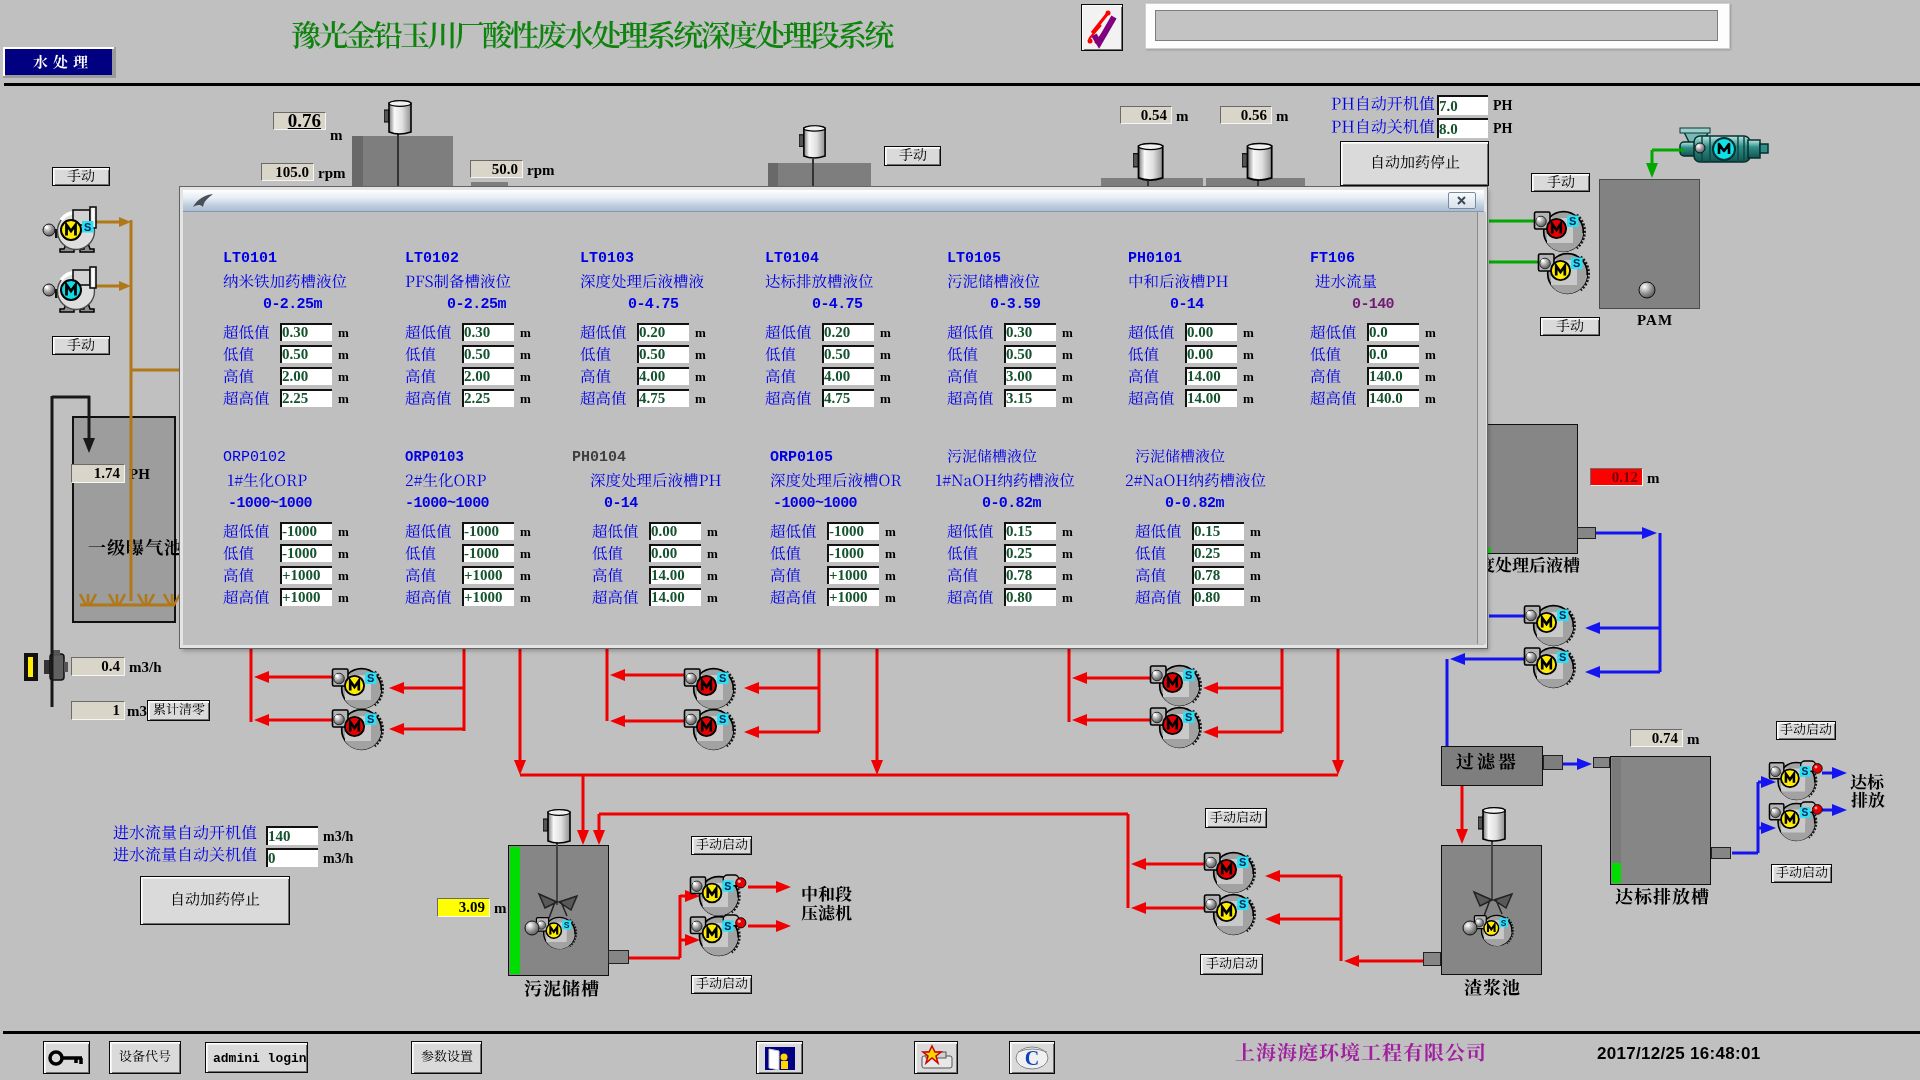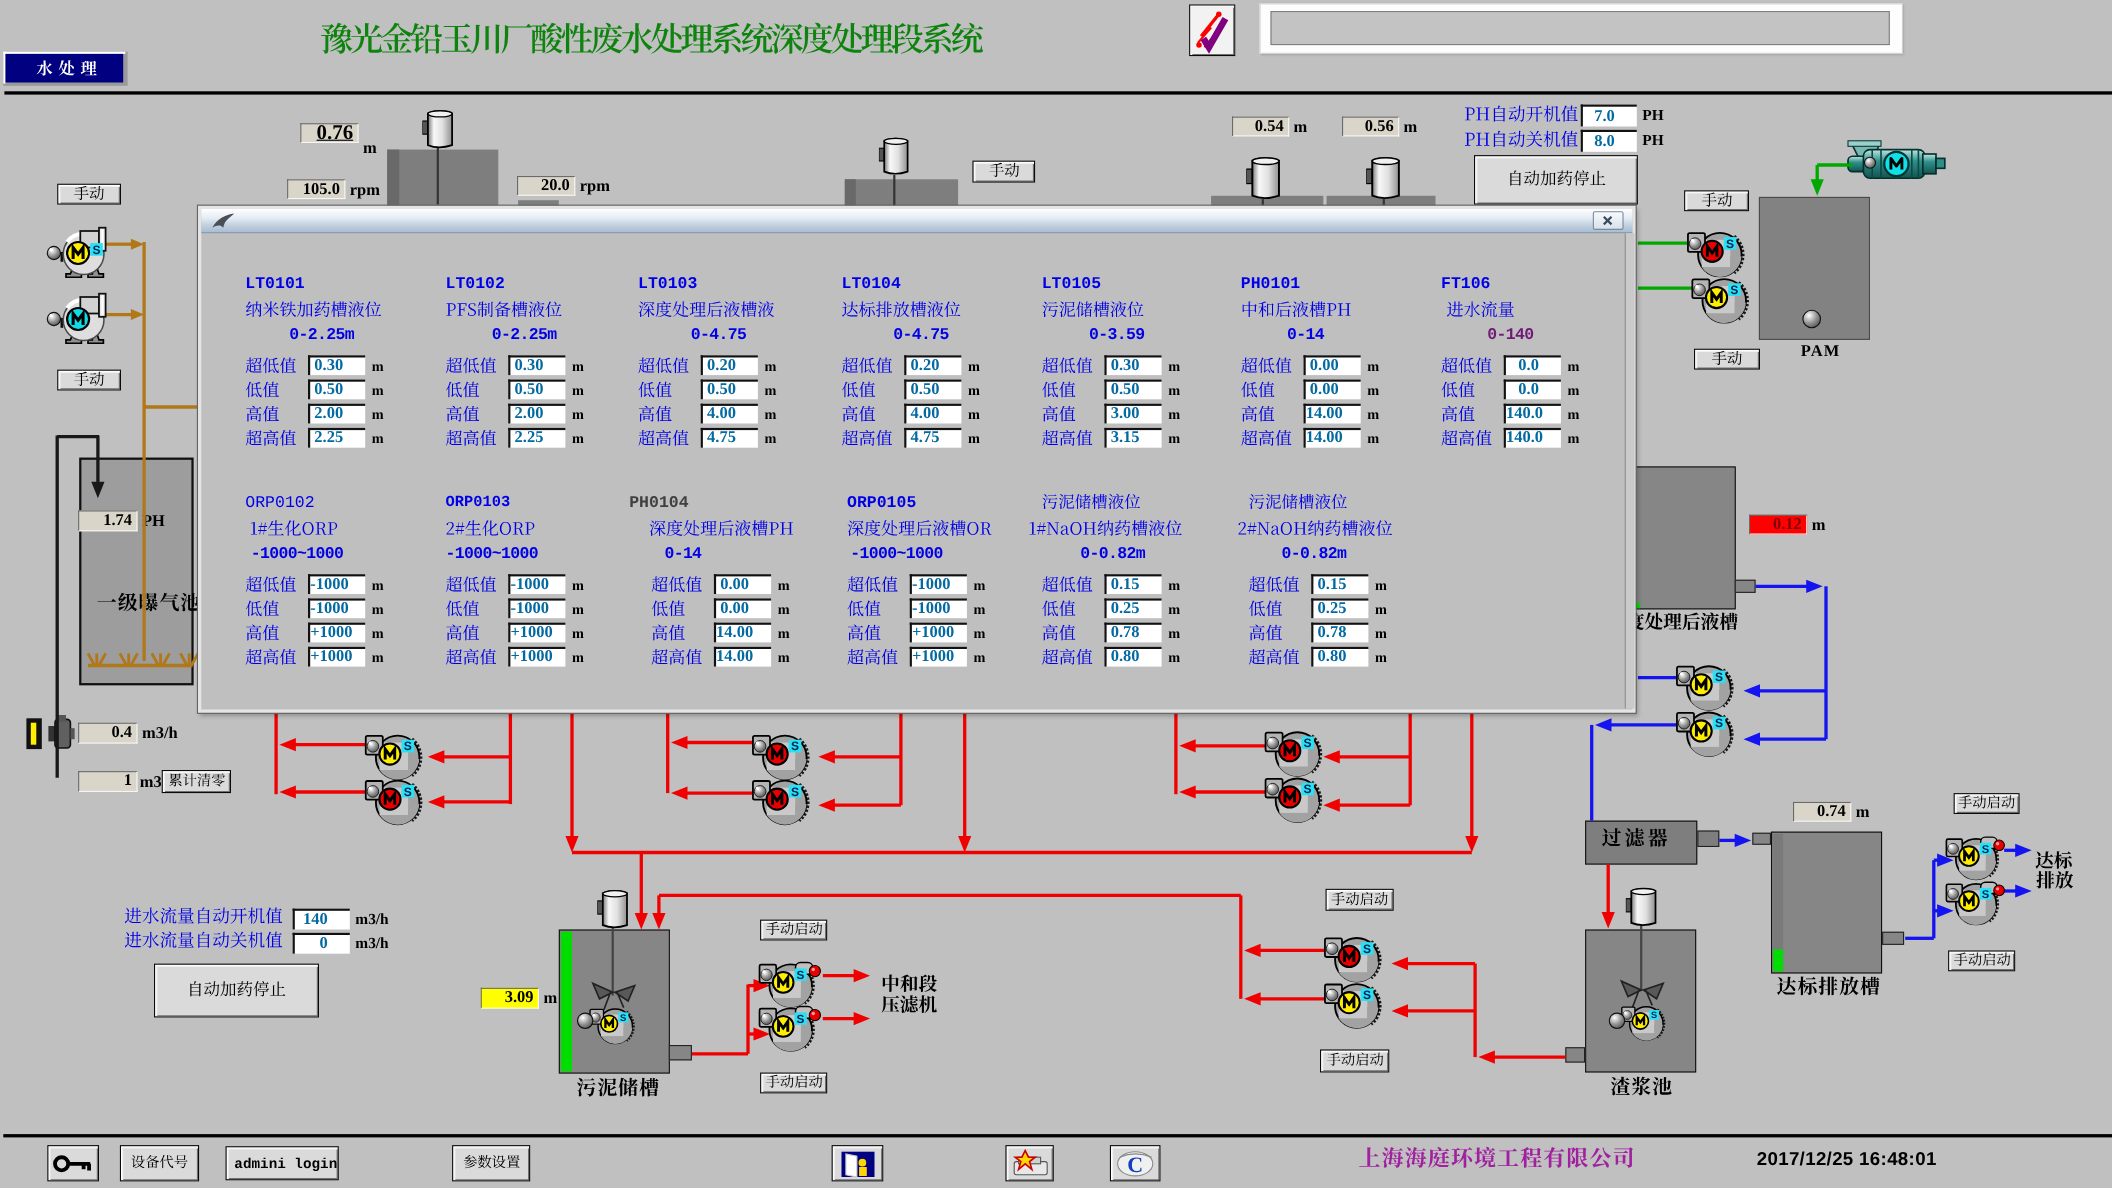--- a/index.html
+++ b/index.html
@@ -1,18 +1,18 @@
 <!DOCTYPE html>
 <html><head><meta charset="utf-8"><style>
 *{margin:0;padding:0;box-sizing:border-box}
 html,body{width:1920px;height:1080px;overflow:hidden}
 body{background:#c0c0c0;font-family:"Liberation Sans",sans-serif;position:relative}
 .abs{position:absolute}
 .vbox{position:absolute;background:#d9d5c9;border-top:1px solid #6a6a6a;border-left:1px solid #6a6a6a;border-right:1px solid #f5f5f5;border-bottom:1px solid #f5f5f5;color:#000;font-weight:bold;font-size:16px;text-align:right;padding-right:4px;font-family:"Liberation Serif",serif;line-height:17px}
-.wval{position:absolute;background:#fff;border-top:2px solid #111;border-left:2px solid #111;color:#0369a1;font-weight:bold;font-size:15px;text-align:right;padding-right:20px;line-height:15px;font-family:"Liberation Serif",serif}
+.wval{position:absolute;background:#fff;border-top:2px solid #111;border-left:2px solid #111;color:#14532d;font-weight:bold;font-size:15px;text-align:left;padding-right:20px;line-height:15px;font-family:"Liberation Serif",serif}
 .unit{position:absolute;color:#000;font-weight:bold;font-size:15px;font-family:"Liberation Serif",serif}
 .btn{position:absolute;background:#dadada;border:1px solid #0a0a0a;box-shadow:inset 1px 1px 0 #ffffff,inset 2px 2px 0 #f0f0f0,inset -1px -1px 0 #6f6f6f}
 .mono{font-family:"Liberation Mono",monospace;white-space:nowrap}
 .tank{position:absolute;border:1px solid #101010}
 </style></head><body>
 <svg width="0" height="0" style="position:absolute">
     <defs>
       <path id="g600_8c6b" d="M69 -29Q65 -26 59 -23Q53 -20 47 -17Q40 -15 34 -13L33 -14Q39 -17 45 -20Q50 -24 55 -28Q60 -32 64 -36ZM72 -17Q67 -13 60 -10Q53 -6 46 -3Q39 0 31 2L31 0Q38 -3 45 -7Q52 -11 58 -16Q65 -22 69 -27ZM66 -81Q66 -80 65 -80Q64 -80 62 -80Q60 -75 56 -71Q51 -66 46 -62Q41 -58 35 -55L34 -56Q39 -60 42 -64Q46 -69 49 -74Q52 -80 54 -85ZM82 -62 86 -66 95 -59Q94 -59 93 -58Q93 -58 91 -58V-43Q91 -43 90 -42Q89 -42 87 -41Q85 -41 84 -41H82V-62ZM30 -77 35 -81 43 -73Q43 -73 42 -72Q41 -72 39 -72Q37 -70 34 -68Q31 -65 28 -63Q25 -61 23 -59L21 -60Q23 -62 25 -65Q27 -68 28 -71Q30 -75 31 -77ZM32 -48 36 -53 44 -45Q44 -44 43 -44Q42 -44 41 -44Q39 -40 36 -36Q33 -32 30 -29L29 -30Q30 -32 30 -36Q31 -39 32 -42Q33 -46 33 -48ZM25 -3Q25 0 24 2Q24 5 21 7Q19 8 14 9Q14 7 13 5Q13 3 12 2Q12 1 10 0Q9 -1 6 -1V-2Q6 -2 7 -2Q8 -2 10 -2Q11 -2 12 -2Q14 -2 14 -2Q15 -2 16 -2Q16 -3 16 -4V-48H25ZM37 -48V-45H4L3 -48ZM35 -77V-74H6L5 -77ZM10 -68Q17 -67 21 -65Q25 -63 27 -61Q29 -59 29 -56Q30 -54 29 -52Q28 -51 26 -50Q24 -50 22 -51Q21 -54 19 -57Q17 -60 14 -63Q12 -65 9 -67ZM95 -34Q94 -33 92 -34Q90 -33 86 -31Q82 -29 78 -28Q74 -26 70 -25L69 -26Q72 -28 75 -31Q79 -34 82 -37Q85 -40 87 -42ZM79 -31Q80 -25 83 -20Q86 -16 90 -12Q93 -9 98 -7L98 -6Q92 -4 91 2Q87 -1 84 -6Q81 -11 79 -17Q78 -23 77 -30ZM74 -59Q70 -47 61 -38Q52 -30 36 -25L35 -27Q48 -32 55 -41Q62 -49 64 -61H74ZM60 -42Q66 -37 69 -32Q72 -27 74 -22Q76 -16 76 -11Q76 -6 75 -2Q73 3 71 5Q70 7 66 8Q63 9 59 9Q59 7 58 5Q58 4 57 3Q56 2 54 2Q52 1 49 0V-1Q51 -1 53 -1Q56 -1 58 -1Q61 0 62 0Q63 0 63 -1Q64 -1 64 -1Q66 -3 67 -8Q67 -12 67 -18Q67 -24 65 -30Q63 -36 59 -41ZM69 -75 74 -80 83 -72Q82 -71 81 -71Q80 -71 79 -71Q77 -69 75 -67Q72 -65 70 -64Q67 -62 65 -60H63Q65 -62 66 -65Q67 -68 68 -70Q70 -73 70 -75ZM51 -42Q51 -42 49 -41Q47 -40 44 -40H42V-62L45 -65L52 -62H51ZM87 -47V-44H47V-47ZM86 -62V-59H47V-62ZM75 -75V-72H52L53 -75Z"></path>
       <path id="g600_5149" d="M14 -78Q21 -75 25 -71Q30 -68 32 -64Q33 -60 33 -57Q34 -54 32 -53Q31 -51 29 -51Q27 -50 24 -52Q24 -57 22 -61Q20 -66 18 -70Q15 -74 13 -78ZM3 -45H80L86 -53Q86 -53 87 -52Q88 -51 90 -50Q91 -49 93 -47Q95 -45 97 -44Q96 -43 94 -43H4ZM45 -84 58 -83Q58 -82 57 -81Q57 -81 55 -80V-44H45ZM77 -79 90 -73Q90 -72 89 -71Q88 -71 86 -71Q81 -65 76 -60Q70 -54 64 -50L63 -51Q65 -54 68 -59Q70 -63 73 -69Q75 -74 77 -79ZM55 -44H65Q65 -44 65 -43Q65 -42 65 -41V-6Q65 -4 65 -4Q66 -3 69 -3H78Q80 -3 83 -4Q85 -4 86 -4Q87 -4 87 -4Q88 -4 88 -5Q88 -6 89 -9Q90 -11 91 -14Q91 -17 92 -21H93L94 -5Q96 -4 96 -3Q97 -2 97 0Q97 2 95 3Q94 4 89 5Q85 6 77 6H67Q62 6 59 5Q57 4 56 2Q55 0 55 -3ZM32 -45H43Q43 -34 40 -26Q38 -18 34 -11Q29 -5 22 0Q15 5 3 8L3 7Q12 3 17 -3Q23 -8 26 -14Q29 -21 31 -28Q32 -36 32 -45Z"></path>
       <path id="g600_91d1" d="M25 -50H59L64 -56Q64 -56 66 -55Q67 -54 70 -52Q72 -50 74 -49Q73 -47 71 -47H26ZM10 -32H74L80 -39Q80 -39 81 -38Q82 -37 84 -36Q86 -35 87 -33Q89 -32 91 -30Q90 -29 88 -29H11ZM5 2H78L84 -6Q84 -6 85 -5Q86 -4 88 -2Q90 -1 92 0Q94 2 95 4Q95 5 92 5H6ZM44 -49H54V4H44ZM22 -25Q27 -22 31 -19Q34 -16 35 -13Q36 -9 36 -7Q36 -5 34 -3Q33 -2 31 -2Q29 -2 27 -4Q27 -7 26 -11Q25 -15 23 -18Q22 -22 20 -24ZM69 -25 82 -20Q82 -20 81 -19Q80 -19 78 -19Q74 -14 70 -9Q66 -4 61 -1L60 -2Q61 -5 63 -9Q65 -13 66 -17Q68 -21 69 -25ZM53 -78Q49 -72 44 -67Q38 -61 32 -56Q25 -50 18 -46Q10 -42 3 -39L2 -40Q9 -44 15 -49Q22 -55 28 -61Q33 -67 38 -73Q42 -80 44 -85L59 -81Q59 -80 58 -80Q57 -79 55 -79Q58 -74 63 -70Q68 -67 74 -63Q79 -60 86 -57Q92 -55 98 -53L98 -51Q96 -51 94 -49Q92 -48 91 -46Q90 -44 89 -42Q82 -46 75 -52Q68 -57 62 -64Q56 -70 53 -78Z"></path>
@@ -775,21 +775,21 @@
         <path d="M10.2 21.5 L10.2 12 L14.5 18 L18.8 12 L18.8 21.5" stroke="#000" stroke-width="2.7" fill="none" stroke-linejoin="miter"></path>
         <rect x="25" y="3.5" width="11.5" height="11.5" fill="#2ae0f2"></rect>
         <text x="30.7" y="13.2" font-size="11" font-weight="bold" font-family="Liberation Sans" fill="#00285a" text-anchor="middle">S</text>
       </g>
     </svg>
   </div>
 <div class="vbox" style="left:273px;top:112px;width:53px;height:18px;font-size:19px;line-height:16px;text-decoration:underline;">0.76</div>
 <div class="unit" style="left:330px;top:127px">m</div>
 <div class="vbox" style="left:261px;top:163px;width:53px;height:18px;font-size:15px;line-height:16px;">105.0</div>
 <div class="unit" style="left:318px;top:165px">rpm</div>
-<div class="vbox" style="left:470px;top:160px;width:53px;height:18px;font-size:15px;line-height:16px;">20.0</div>
+<div class="vbox" style="left:470px;top:160px;width:53px;height:18px;font-size:15px;line-height:16px;">50.0</div>
 <div class="unit" style="left:527px;top:162px">rpm</div>
 <div class="vbox" style="left:1120px;top:106px;width:52px;height:18px;font-size:15px;line-height:16px;">0.54</div>
 <div class="unit" style="left:1176px;top:108px">m</div>
 <div class="vbox" style="left:1220px;top:106px;width:52px;height:18px;font-size:15px;line-height:16px;">0.56</div>
 <div class="unit" style="left:1276px;top:108px">m</div>
 <div class="vbox" style="left:71px;top:464px;width:54px;height:19px;font-size:15px;line-height:17px;">1.74</div>
 <div class="unit" style="left:129px;top:466px">PH</div>
 <div class="vbox" style="left:71px;top:657px;width:54px;height:19px;font-size:15px;line-height:17px;">0.4</div>
 <div class="unit" style="left:129px;top:659px">m3/h</div>
 <div class="vbox" style="left:71px;top:701px;width:54px;height:19px;font-size:15px;line-height:17px;">1</div>

